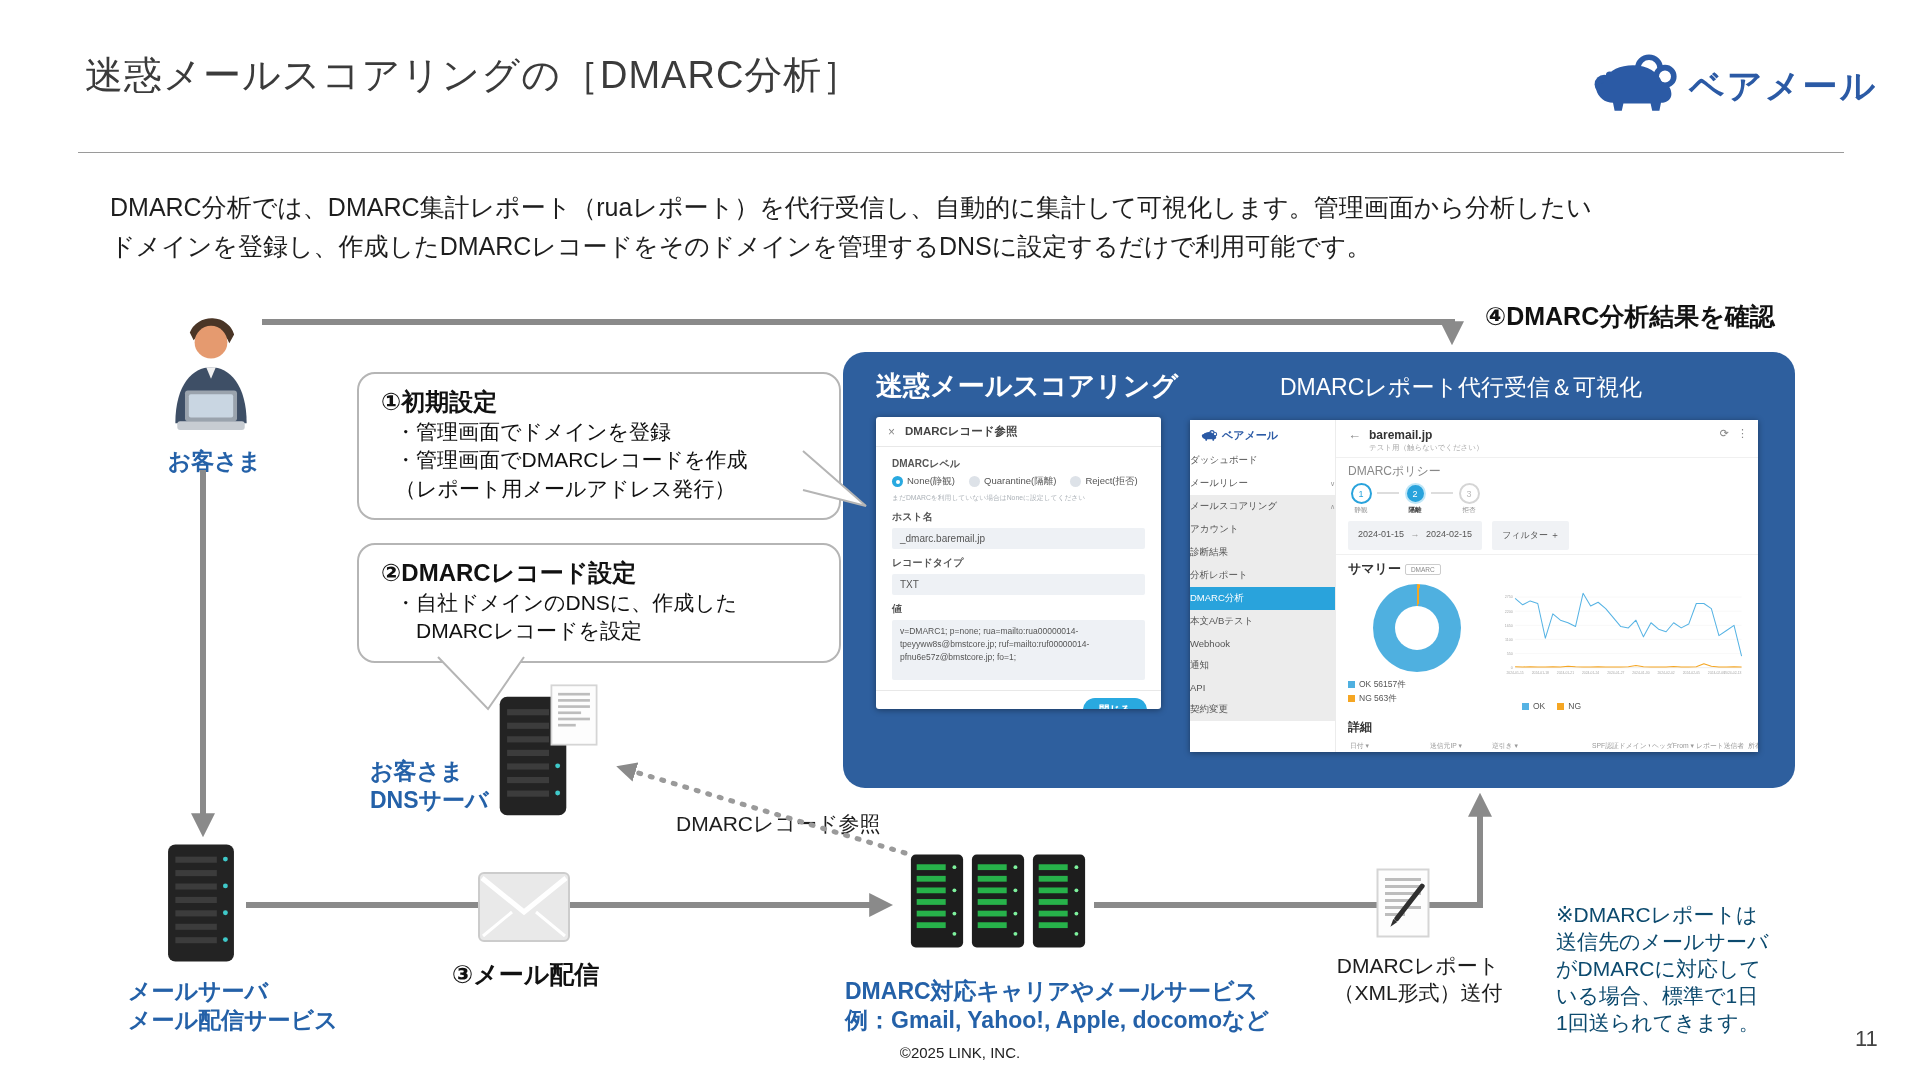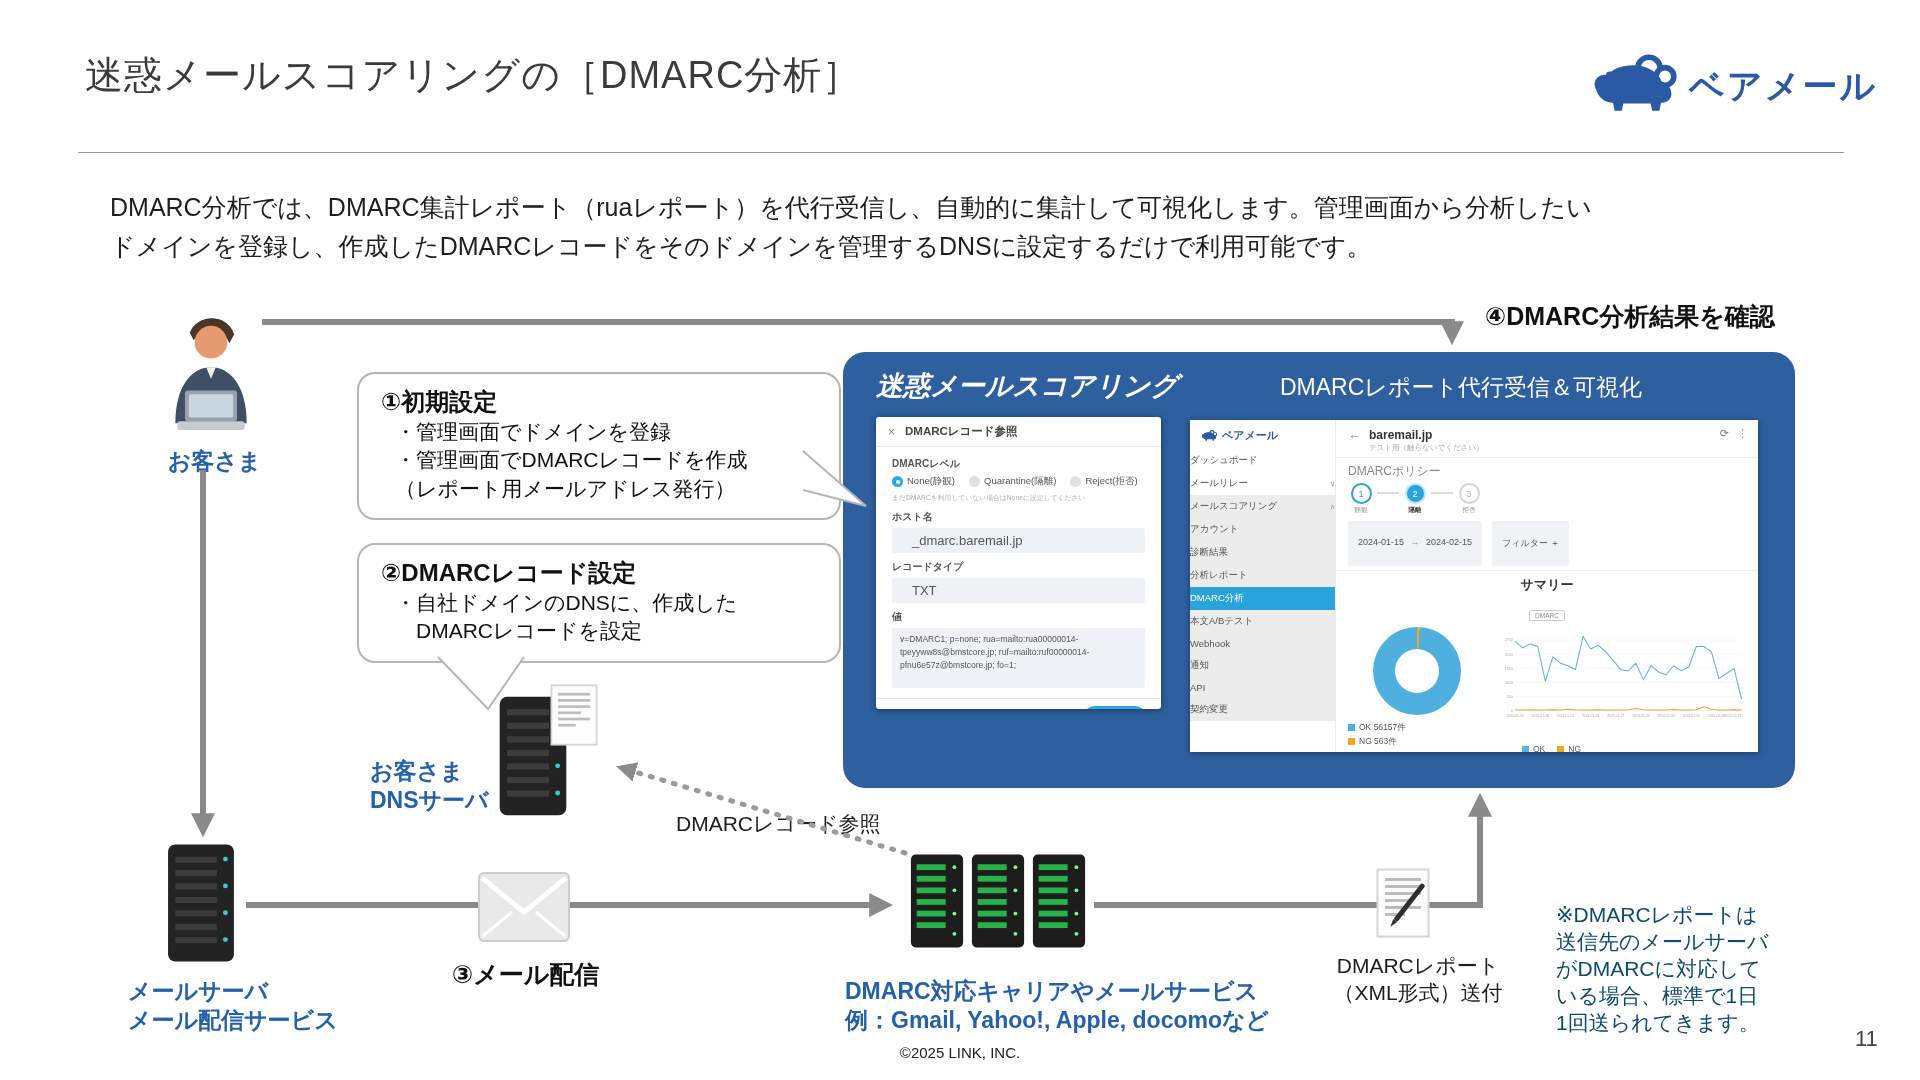--- a/index.html
+++ b/index.html
@@ -29,37 +29,37 @@
   .pagenum{left:1855px;top:1026px;font-size:22px;color:#444;}
   
   .bubble{background:#fff;border:2px solid #b5b5b5;border-radius:18px;padding:12px 22px;z-index:4;}
   .bubble1{left:357px;top:372px;width:436px;height:120px;}
   .bubble2{left:357px;top:543px;width:436px;height:92px;}
   .bubble-title{font-size:24px;font-weight:bold;color:#111;}
   .bubble-line{font-size:21px;color:#111;margin-left:14px;line-height:1.35;}
   .tail{z-index:5;pointer-events:none;}
   
   .panel{left:843px;top:352px;width:952px;height:436px;background:#2e5f9e;border-radius:22px;z-index:1;}
-  .panel-title-left{left:876px;top:368px;font-size:27px;font-weight:bold;color:#fff;z-index:2;font-style:italic;}
+  .panel-title-left{left:876px;top:368px;font-size:27px;font-weight:bold;color:#fff;z-index:2;}
   .panel-title-right{left:1280px;top:372px;font-size:23px;color:#fff;z-index:2;}
   
   .form-card{left:876px;top:417px;width:285px;height:292px;background:#fff;border-radius:3px;
              box-shadow:0 1px 6px rgba(0,0,0,.4);z-index:2;overflow:hidden;font-size:10px;}
   .form-head{display:flex;align-items:center;gap:10px;padding:7px 12px;border-bottom:1px solid #e8e8e8;}
   .form-x{color:#888;font-size:12px;}
   .form-title{font-size:11.5px;font-weight:bold;color:#444;}
   .form-body{padding:8px 16px 0;}
   .flabel{font-size:10px;font-weight:bold;color:#555;margin:7px 0 4px;}
   .radios{display:flex;gap:14px;align-items:center;}
   .radio{display:flex;align-items:center;gap:4px;font-size:9.5px;color:#555;text-align:center;}
   .rdot{width:11px;height:11px;border-radius:50%;background:#dde2e8;position:relative;}
   .rdot.sel{background:#29a9e0;}
   .rdot.sel::after{content:"";position:absolute;left:3.5px;top:3.5px;width:4px;height:4px;border-radius:50%;background:#fff;}
   .hint{font-size:6.8px;color:#aab0b6;margin-top:5px;}
-  .finput{background:#eef1f5;border-radius:2px;padding:5px 20px;font-size:13px;color:#555;}
+  .finput{background:#eef1f5;border-radius:2px;padding:5px 8px;font-size:10px;color:#555;}
   .ftext{background:#eef1f5;border-radius:2px;padding:5px 8px;font-size:8.5px;color:#555;height:50px;line-height:1.5;}
   .form-foot{border-top:1px solid #e8e8e8;margin-top:10px;padding:7px 14px;text-align:right;}
   .close-btn{display:inline-block;background:#29a9e0;color:#fff;font-size:10.5px;font-weight:bold;
              border-radius:12px;padding:5px 16px;}
   
   .dash-card{left:1190px;top:420px;width:568px;height:332px;background:#fff;display:flex;
              box-shadow:0 1px 6px rgba(0,0,0,.4);z-index:2;overflow:hidden;}
   .sidebar{width:145px;border-right:1px solid #ececec;font-size:9.5px;color:#555;flex:none;}
   .sb-logo{padding:8px 10px 6px;color:#2b5aa5;font-weight:bold;font-size:11px;display:flex;align-items:center;gap:4px;}
   .sb-item{padding:5px 0;display:flex;justify-content:space-between;align-items:center;}
@@ -77,22 +77,22 @@
   .stepper{display:flex;align-items:flex-start;margin:3px 0 2px;}
   .stp{display:flex;flex-direction:column;align-items:center;width:26px;}
   .stc{width:17px;height:17px;border-radius:50%;font-size:9px;display:flex;align-items:center;justify-content:center;}
   .stc.done{border:2px solid #29a3dc;color:#29a3dc;background:#fff;}
   .stc.active{background:#29a3dc;color:#fff;border:2px solid #bfe6f7;}
   .stc.todo{border:2px solid #d5d5d5;color:#bbb;background:#fff;}
   .stl{font-size:6.5px;color:#888;margin-top:2px;}
   .stl.b{font-weight:bold;color:#444;}
   .step-line{width:22px;height:2px;background:#ddd;margin:9px 3px 0;}
   .chips{display:flex;gap:10px;margin:6px 0 4px;}
-  .chip{background:#f0f2f5;border-radius:2px;padding:16px 10px;font-size:9px;color:#555;}
-  .summary-row{display:flex;align-items:center;gap:16px;margin:4px 0 2px;flex-direction:column;}
+  .chip{background:#f0f2f5;border-radius:2px;padding:8px 10px;font-size:9px;color:#555;}
+  .summary-row{display:flex;align-items:center;gap:4px;margin:4px 0 2px;}
   .sum-title{font-size:13px;font-weight:bold;color:#333;}
   .badge{border:1px solid #ccc;border-radius:2px;font-size:6.5px;color:#888;padding:1px 5px;}
   .charts{display:flex;gap:10px;align-items:flex-start;}
   .donut-wrap{width:138px;flex:none;}
   .donut{width:88px;height:88px;border-radius:50%;margin:4px auto 6px;position:relative;}
   .donut::after{content:"";position:absolute;left:22px;top:22px;width:44px;height:44px;border-radius:50%;background:#fff;}
   .leg{display:flex;align-items:center;gap:4px;font-size:8.5px;color:#555;line-height:1.6;}
   .sq{width:7px;height:7px;flex:none;}
   .linechart{flex:1;}
   .chart-legend{display:flex;gap:12px;margin:-2px 0 0 26px;}

